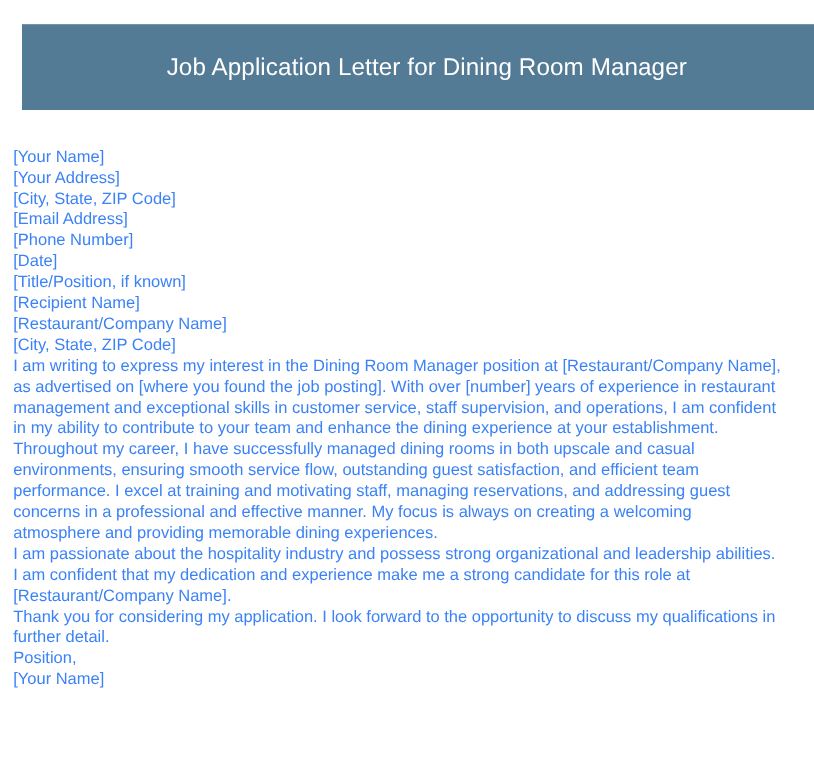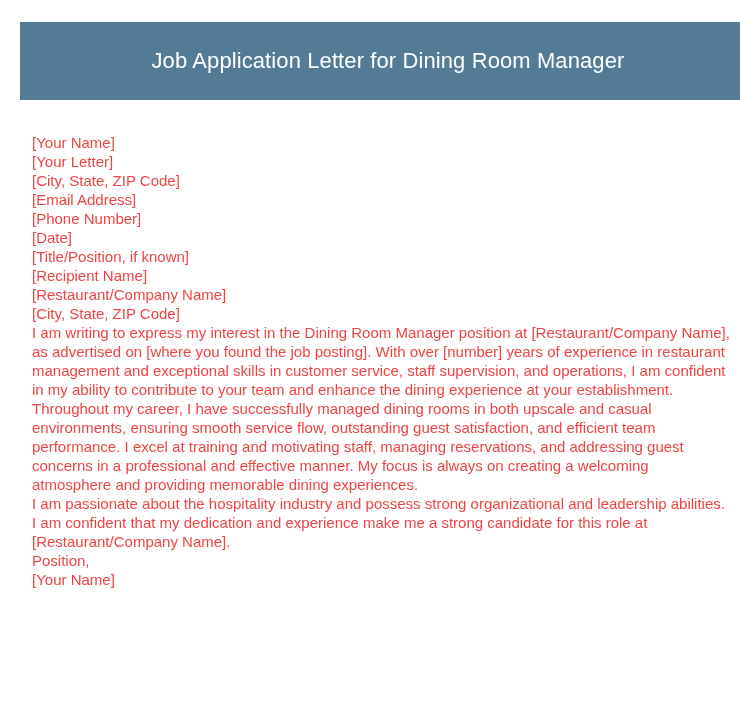--- a/index.html
+++ b/index.html
@@ -40,24 +40,24 @@
     font-weight: 400;
     letter-spacing: 0.1px;
     line-height: 1.2;
     text-align: center;
     white-space: nowrap;
   }
 
   
   .letter-body {
     position: absolute;
-    left: 32px;
+    left: 12px;
     top: 133px;
     width: 700px;
-    color: #ef4444;
+    color: #3b82f6;
     font-size: 15px;
     line-height: 19px;
   }
   .letter-line {
     display: block;
     white-space: nowrap;
   }
   .letter-para {
     display: block;
     margin: 0;
@@ -69,33 +69,34 @@
 
 <div class="page">
 
   <div class="header-banner">
     <div class="header-title">Job Application Letter for Dining Room Manager</div>
   </div>
 
   <div class="letter-body">
 
     <span class="letter-line">[Your Name]</span>
-    <span class="letter-line">[Your Letter]</span>
+    <span class="letter-line">[Your Address]</span>
     <span class="letter-line">[City, State, ZIP Code]</span>
     <span class="letter-line">[Email Address]</span>
     <span class="letter-line">[Phone Number]</span>
     <span class="letter-line">[Date]</span>
 
     <span class="letter-line">[Title/Position, if known]</span>
     <span class="letter-line">[Recipient Name]</span>
     <span class="letter-line">[Restaurant/Company Name]</span>
     <span class="letter-line">[City, State, ZIP Code]</span>
 
 
     <p class="letter-para">I am writing to express my interest in the Dining Room Manager position at [Restaurant/Company Name], as advertised on [where you found the job posting]. With over [number] years of experience in restaurant management and exceptional skills in customer service, staff supervision, and operations, I am confident in my ability to contribute to your team and enhance the dining experience at your establishment.</p>
     <p class="letter-para">Throughout my career, I have successfully managed dining rooms in both upscale and casual environments, ensuring smooth service flow, outstanding guest satisfaction, and efficient team performance. I excel at training and motivating staff, managing reservations, and addressing guest concerns in a professional and effective manner. My focus is always on creating a welcoming atmosphere and providing memorable dining experiences.</p>
     <p class="letter-para">I am passionate about the hospitality industry and possess strong organizational and leadership abilities. I am confident that my dedication and experience make me a strong candidate for this role at [Restaurant/Company Name].</p>
+    <p class="letter-para">Thank you for considering my application. I look forward to the opportunity to discuss my qualifications in further detail.</p>
 
     <span class="letter-line">Position,</span>
     <span class="letter-line">[Your Name]</span>
 
   </div>
 </div>
 
 </body></html>

